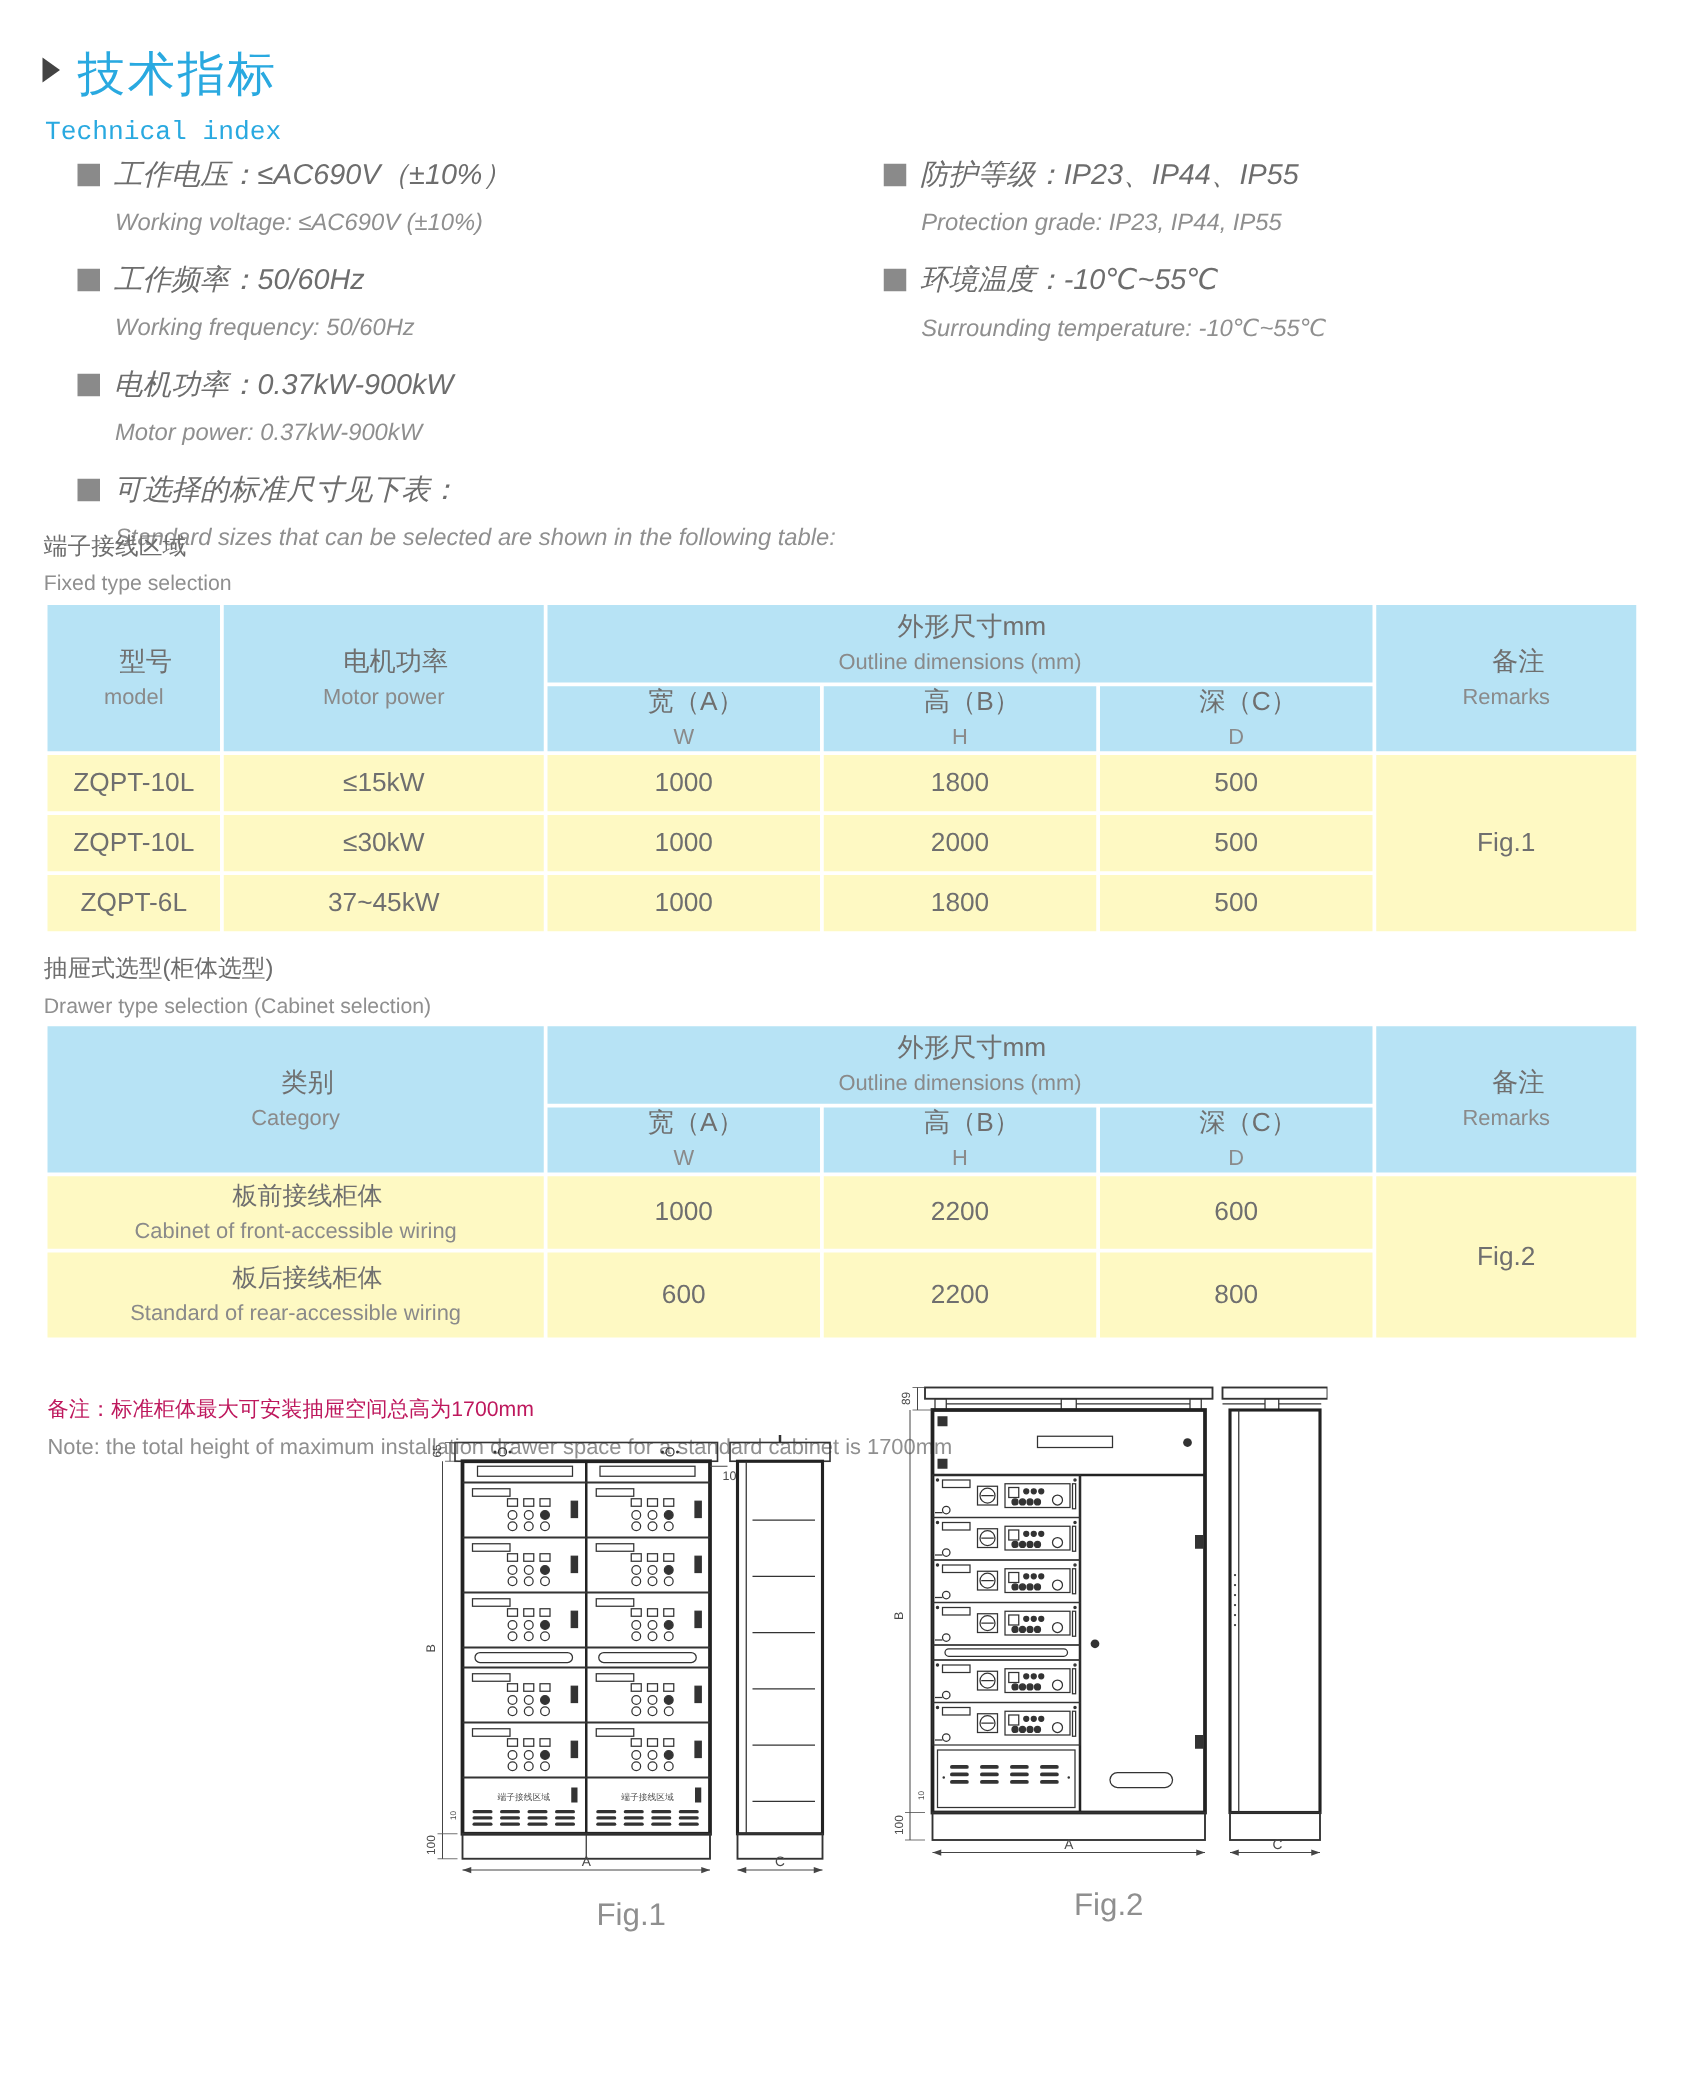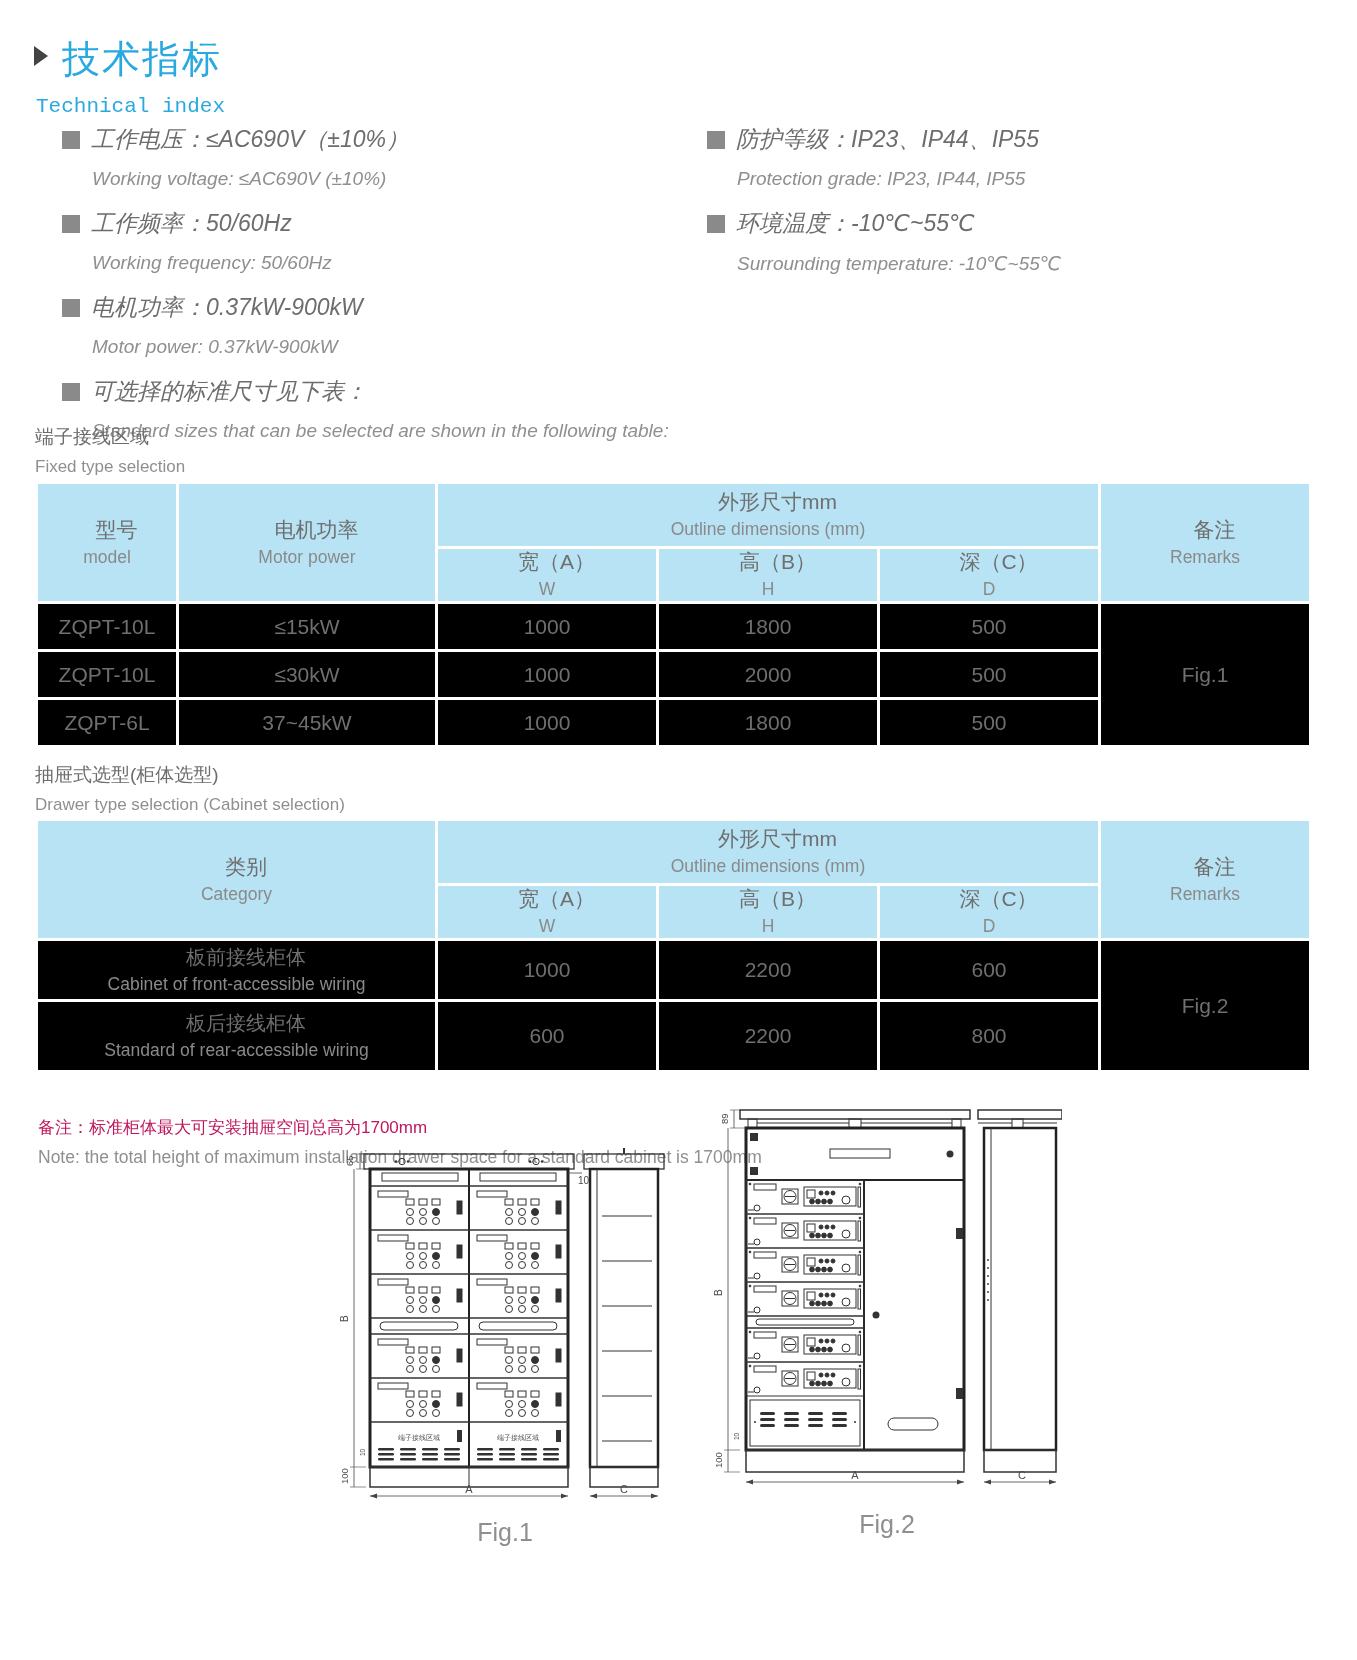--- a/index.html
+++ b/index.html
@@ -33,21 +33,21 @@
   
   .sec-label-zh { font-size:19px; color:#6d6d6d; }
   .sec-label-en { font-size:17px; color:#8f8f8f; margin-top:7px; }
 
   
   table.spec-table { border-collapse:separate; border-spacing:3px; table-layout:fixed; }
   table.spec-table th, table.spec-table td {
     text-align:center; vertical-align:middle; font-weight:400; padding:0;
   }
   table.spec-table th { background:#b7e3f5; }
-  table.spec-table td { background:#000000;margin-left:11px; }
+  table.spec-table td { background:#fef9c3;margin-left:11px; }
   .cell-zh { font-size:21px; color:#6f6f6f; line-height:1.25;padding-left:19px; }
   .cell-en { font-size:17.5px; color:#8a8a8a; line-height:1.3; margin-top:3px; }
   .cell-val { font-size:21px; color:#6f6f6f; }
 
   .tbl1 { left:35px; top:481px; }
   .tbl2 { left:35px; top:818px; }
   .lbl1 { left:35px; top:424px; }
   .lbl2 { left:35px; top:762px; }
 
   

